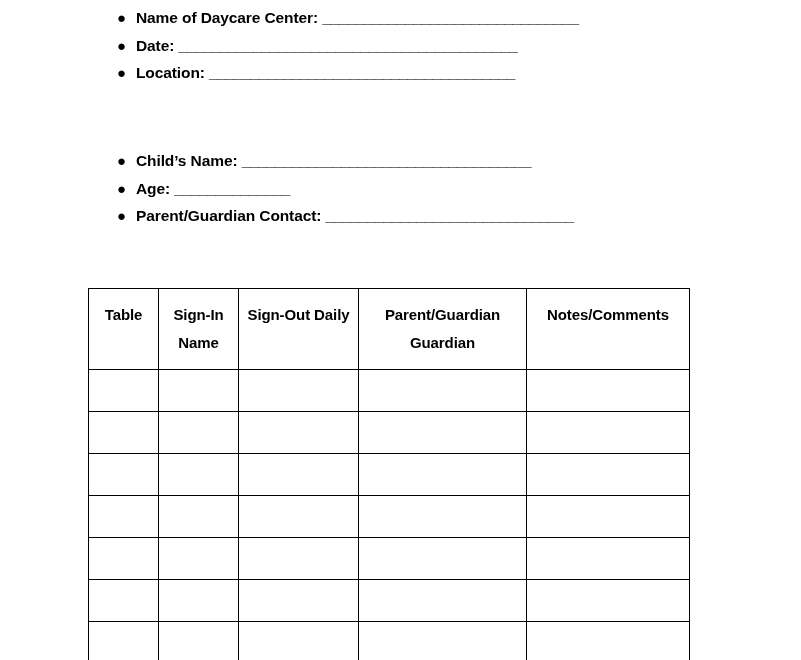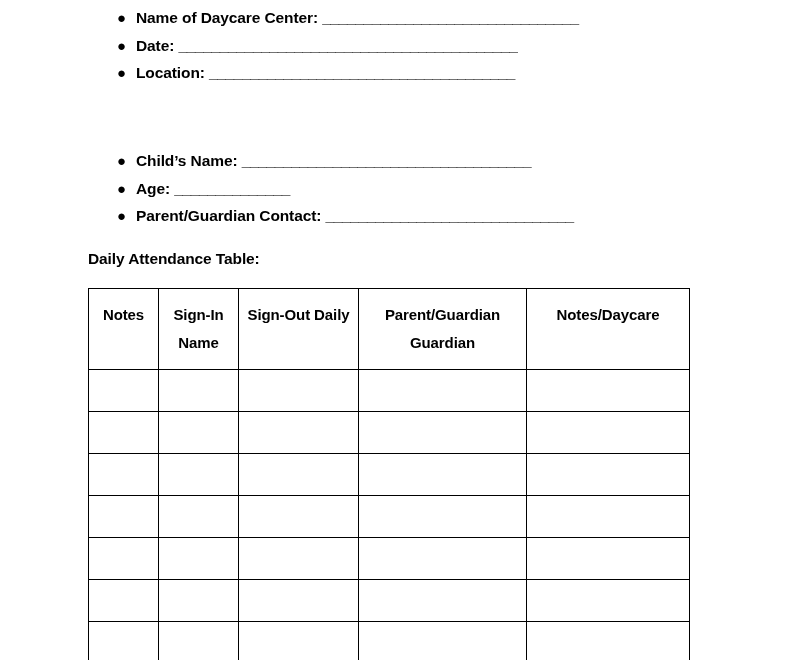--- a/index.html
+++ b/index.html
@@ -136,37 +136,36 @@
       <li class="bullet-row">
         <span class="bullet-dot">●</span>
         <span class="field-label">Age: <span class="field-rule">______________</span></span>
       </li>
       <li class="bullet-row">
         <span class="bullet-dot">●</span>
         <span class="field-label">Parent/Guardian Contact: <span class="field-rule">______________________________</span></span>
       </li>
     </ul>
 
-  <div class="section-heading" style="top:248px;">Daily Attendance Table:</div>
 
   <table class="attendance-table">
     <colgroup>
       <col class="col-date">
       <col class="col-signin">
       <col class="col-signout">
       <col class="col-signature">
       <col class="col-notes">
     </colgroup>
     <thead>
       <tr id="table-header-row">
-          <th>Notes</th>
+          <th>Table</th>
           <th>Sign-In Name</th>
           <th>Sign-Out Daily</th>
           <th>Parent/Guardian Guardian</th>
-          <th>Notes/Daycare</th>
+          <th>Notes/Comments</th>
         </tr>
     </thead>
     <tbody id="table-body">
         <tr>
           <td></td>
           <td></td>
           <td></td>
           <td></td>
           <td></td>
         </tr>

